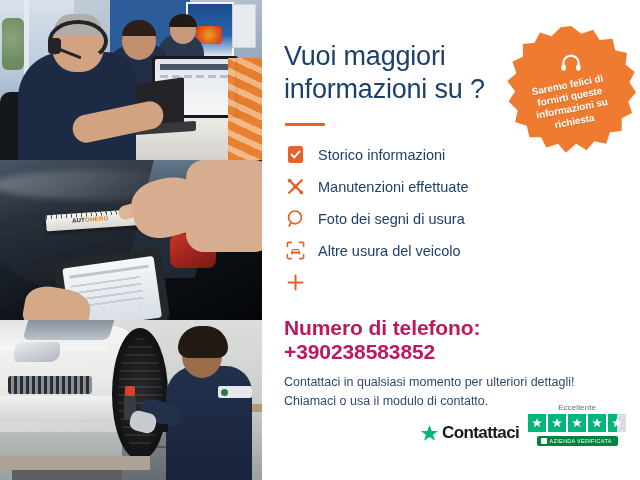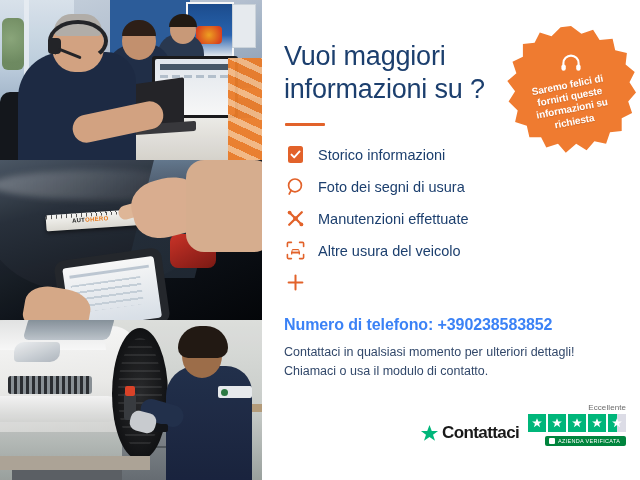--- a/index.html
+++ b/index.html
@@ -192,41 +192,41 @@
     width:22px;height:22px;
     margin-right:12px;
     flex:0 0 22px;
     display:flex;align-items:center;justify-content:center;
     color:#e2622a;
   }
   .ficon svg{display:block;}
 
   .phone{
     margin-top:22px;
-    color:#3b82f6;
-    font-size:16px;
+    color:#be185d;
+    font-size:21px;
     font-weight:bold;
     letter-spacing:-.1px;
   }
   .sub{
     margin-top:9px;
     color:#32486a;
     font-size:12.5px;
     line-height:1.5;
   }
 
   
   .tp{
     position:absolute;
     left:158px;bottom:34px;
     display:flex;align-items:flex-end;gap:9px;
   }
   .tp-logo{display:flex;align-items:center;gap:3px;padding-bottom:3px;}
   .tp-name{color:#191919;font-size:17px;font-weight:bold;letter-spacing:-.6px;}
-  .tp-right{display:flex;flex-direction:column;align-items:flex-end;}
+  .tp-right{display:flex;flex-direction:column;align-items:center;}
   .tp-ecc{font-size:8px;color:#6b6b6b;margin-bottom:2px;letter-spacing:.1px;}
   .stars{display:flex;gap:2px;}
   .star{width:18px;height:18px;background:#00b67a;display:flex;align-items:center;justify-content:center;}
   .star.half{background:linear-gradient(90deg,#00b67a 50%,#dcdce6 50%);}
   .verified{
     margin-top:4px;
     background:#00843d;color:#fff;
     font-size:5.5px;letter-spacing:.3px;
     padding:2px 6px 2px 4px;border-radius:2px;
     display:flex;align-items:center;gap:3px;
@@ -363,40 +363,40 @@
             <rect x="1" y="1" width="15" height="17" rx="2.5" fill="#e2622a"></rect>
             <path d="M4.5 9.6 L7.2 12.4 L12.6 6.4" stroke="#ffffff" stroke-width="1.9" fill="none" stroke-linecap="round" stroke-linejoin="round"></path>
           </svg>
         </span>
         <span>Storico informazioni</span>
       </li>
 
       <li>
         <span class="ficon">
           <svg width="19" height="19" viewBox="0 0 19 19">
-            <circle cx="9" cy="8.4" r="6.4" fill="none" stroke="#e2622a" stroke-width="1.7"></circle>
-            <line x1="5.2" y1="13.4" x2="3.2" y2="17" stroke="#e2622a" stroke-width="1.7" stroke-linecap="round"></line>
-          </svg>
-        </span>
-        <span>Foto dei segni di usura</span>
-      </li>
-
-      <li>
-        <span class="ficon">
-          <svg width="19" height="19" viewBox="0 0 19 19">
             <g stroke="#e2622a" stroke-width="2.3" stroke-linecap="round">
               <line x1="3.2" y1="3.2" x2="15.8" y2="15.8"></line>
               <line x1="15.8" y1="3.2" x2="3.2" y2="15.8"></line>
             </g>
             <circle cx="9.5" cy="9.5" r="2.3" fill="#e2622a"></circle>
             <circle cx="3.6" cy="3.6" r="1.9" fill="#e2622a"></circle>
             <circle cx="15.4" cy="15.4" r="1.9" fill="#e2622a"></circle>
           </svg>
         </span>
         <span>Manutenzioni effettuate</span>
+      </li>
+
+      <li>
+        <span class="ficon">
+          <svg width="19" height="19" viewBox="0 0 19 19">
+            <circle cx="9" cy="8.4" r="6.4" fill="none" stroke="#e2622a" stroke-width="1.7"></circle>
+            <line x1="5.2" y1="13.4" x2="3.2" y2="17" stroke="#e2622a" stroke-width="1.7" stroke-linecap="round"></line>
+          </svg>
+        </span>
+        <span>Foto dei segni di usura</span>
       </li>
 
       <li>
         <span class="ficon">
           <svg width="19" height="19" viewBox="0 0 19 19">
             <g stroke="#e2622a" stroke-width="1.6" fill="none" stroke-linecap="round">
               <path d="M1.4 5.4 V2.4 a1 1 0 0 1 1-1 H5.4"></path>
               <path d="M13.6 1.4 H16.6 a1 1 0 0 1 1 1 V5.4"></path>
               <path d="M17.6 13.6 V16.6 a1 1 0 0 1-1 1 H13.6"></path>
               <path d="M5.4 17.6 H2.4 a1 1 0 0 1-1-1 V13.6"></path>

